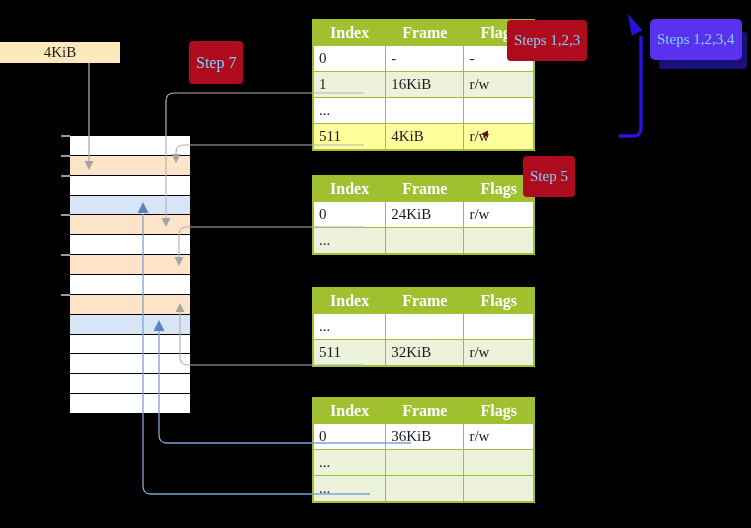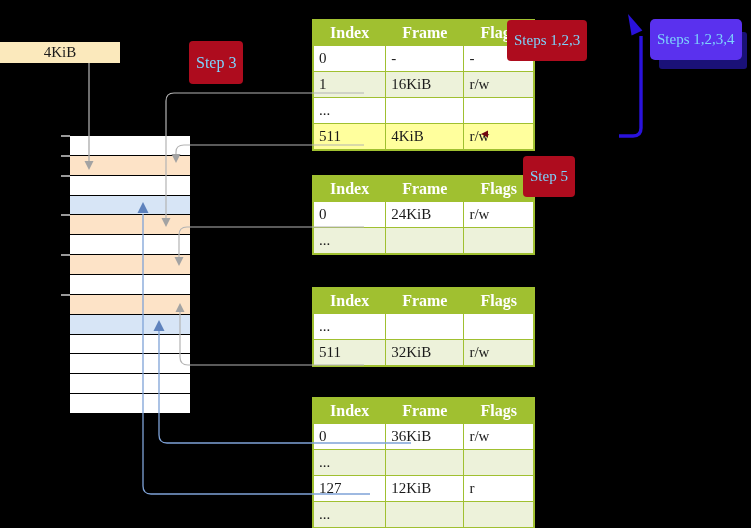--- a/index.html
+++ b/index.html
@@ -50,21 +50,21 @@
   #overlay{position:absolute;left:0;top:0;z-index:5;pointer-events:none;}
   .badge{z-index:6;}
 </style>
 </head>
 <body>
 
 <div id="canvas">
 
   <div id="frame-size-label">4KiB</div>
 
-  <div class="badge red" style="left:189px;top:41px;font-size:16px;line-height:19px;">Step 3</div>
+  <div class="badge red" style="left:189px;top:41px;font-size:16px;line-height:19px;">Step 7</div>
   <div class="badge red" style="left:507px;top:20px;">Steps 1,2,3</div>
   <div class="badge blue" style="left:650px;top:19px;">Steps 1,2,3,4</div>
   <div class="badge red" style="left:523px;top:156px;">Step 5</div>
 
   <div id="memory">
     <div class="mrow" data-kind="empty"></div>
     <div class="mrow" data-kind="page-table"></div>
     <div class="mrow" data-kind="empty"></div>
     <div class="mrow" data-kind="mapped-frame"></div>
     <div class="mrow" data-kind="page-table"></div>
@@ -194,25 +194,20 @@
       <tr>
         <td>0</td>
         <td>36KiB</td>
         <td>r/w</td>
       </tr>
       <tr class="alt">
         <td>...</td>
         <td></td>
         <td></td>
       </tr>
-      <tr>
-        <td>127</td>
-        <td>12KiB</td>
-        <td>r</td>
-      </tr>
       <tr class="alt">
         <td>...</td>
         <td></td>
         <td></td>
       </tr>
     </tbody>
   </table>
 
   <svg id="overlay" width="751" height="528" viewBox="0 0 751 528">
 

